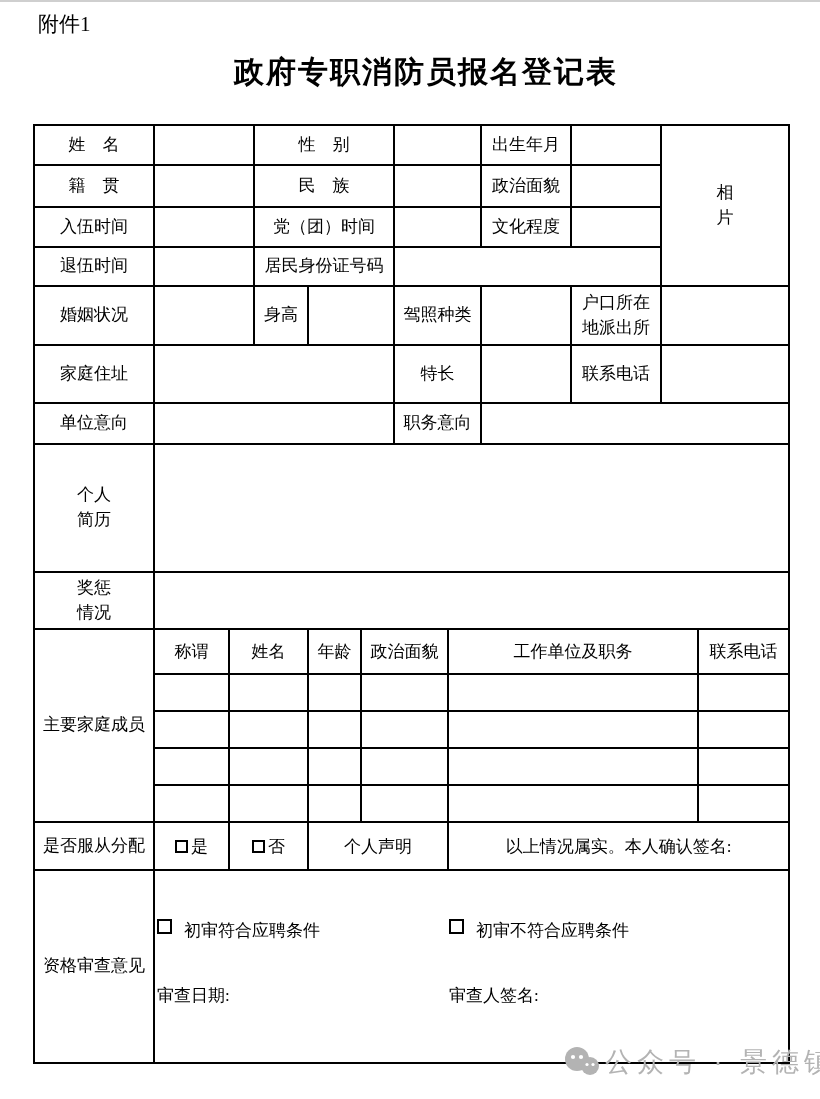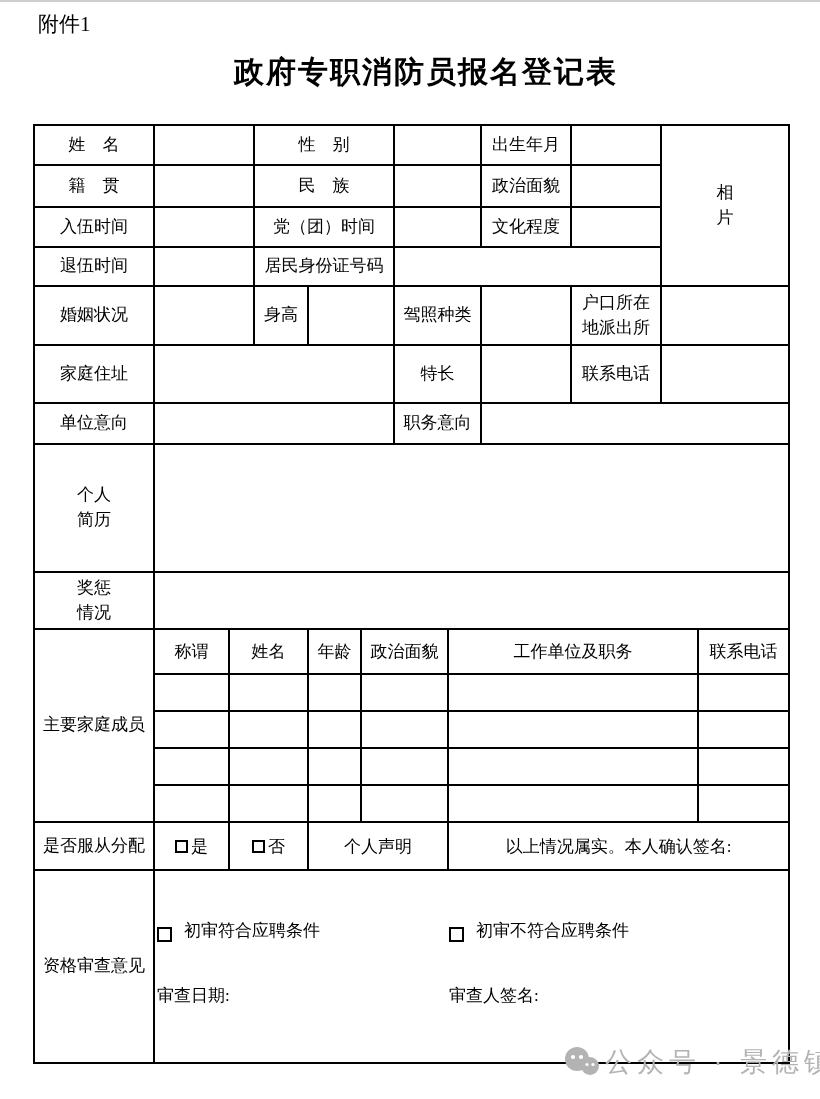--- a/index.html
+++ b/index.html
@@ -39,21 +39,21 @@
   td.left { text-align:left; padding-left:12px; }
   .checkbox {
     display:inline-block; width:13px; height:13px;
     border:2px solid #000; vertical-align:-1px;
     background:#fff;
   }
   .opt-gap { margin-right:3px; }
   .review-content { text-align:left; padding-left:14px; }
   .review-line { display:flex; margin-bottom:42px; }
   .review-line:last-child { margin-bottom:8px; }
-  .review-col { width:292px; display:flex; align-items:flex-end; }
+  .review-col { width:292px; display:flex; align-items:flex-start; }
   .review-col .checkbox { width:15px; height:15px; margin-right:12px; }
   .footer-date {
     position:absolute; left:516px; top:1058px;
     font-size:17px; white-space:nowrap;
   }
   .footer-date .sep { display:inline-block; width:42px; }
   .watermark {
     position:absolute; left:563px; top:1042px;
     display:flex; align-items:center;
     color:#b3b3b3; font-size:27px; letter-spacing:5px;

